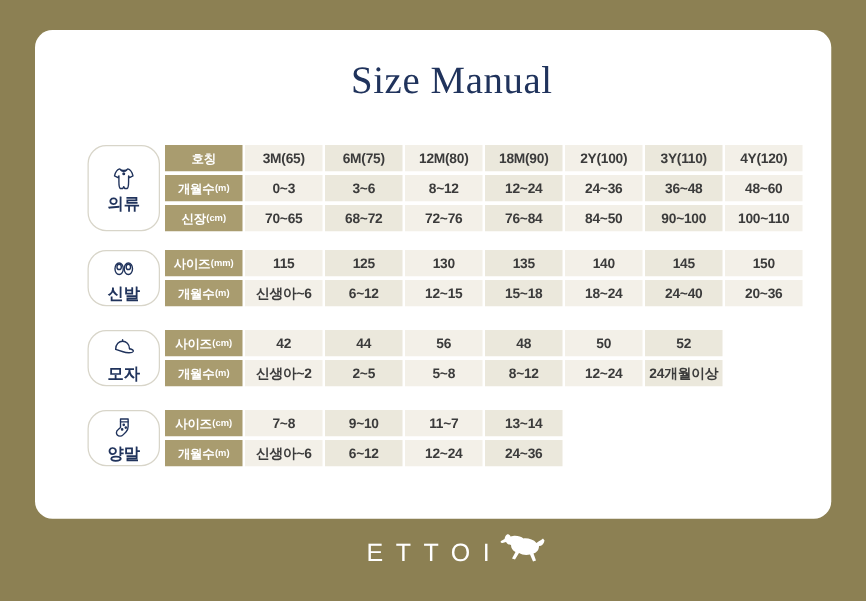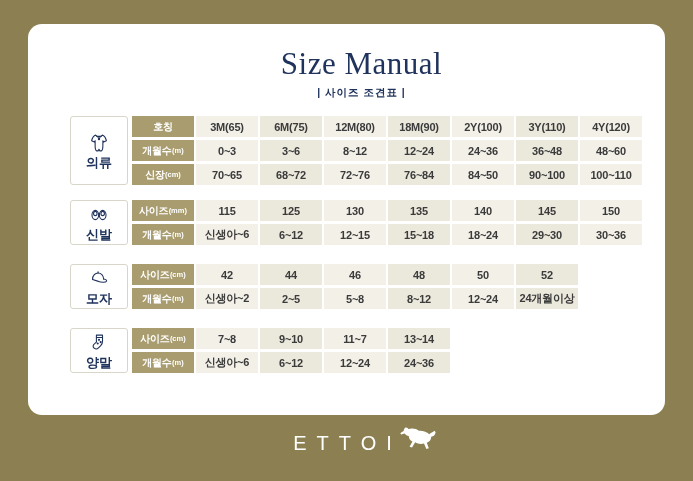--- a/index.html
+++ b/index.html
@@ -24,21 +24,21 @@
     font-size:31px;color:var(--navy);letter-spacing:0.5px;
   }
   .subtitle{
     margin-top:4px;text-align:center;font-size:10.5px;
     color:var(--navy);letter-spacing:1px;font-weight:bold;
   }
   .tables{position:absolute;left:42px;top:92px;}
   .size-table{display:flex;align-items:stretch;margin-bottom:15px;}
   .size-table:nth-child(n+2){margin-bottom:19px;}
   .icon-box{
-    width:58px;border:1px solid var(--boxborder);border-radius:3px;
+    width:58px;border:1px solid var(--boxborder);border-radius:15px;
     background:#fff;display:flex;flex-direction:column;align-items:center;
     justify-content:center;margin-right:4px;gap:1px;flex:none;
   }
   .cat-icon{line-height:0;}
   .cat-icon svg{width:24px;height:24px;display:block;stroke:var(--navy);fill:none;stroke-width:1.2;stroke-linecap:round;stroke-linejoin:round;}
   .cat-label{font-size:13px;font-weight:bold;color:var(--navy);line-height:1.1;}
   .row{display:flex;}
   .row + .row{margin-top:3px;}
   .hcell{
     width:62px;height:21px;background:var(--hdr);color:#fff;
@@ -60,21 +60,20 @@
     vertical-align:middle;
   }
   .horse{display:inline-block;vertical-align:middle;line-height:0;margin-left:-4px;position:relative;top:-4px;}
   .horse svg{width:40px;height:29px;}
 </style>
 </head>
 <body>
 
 <div class="card">
   <h1 class="title">Size Manual</h1>
-  <div class="subtitle">| 사이즈 조견표 |</div>
   <div class="tables">
       <div class="size-table">
         <div class="icon-box">
           <div class="cat-icon">
             <svg viewBox="0 0 26 26">
               <path d="M9.5 4.5 C7.5 5 6 6.2 5 10.5 L8 12 L8.8 10.5 L8.8 15.5 C8.8 18.5 9.3 21 10.2 21.5 L12.2 21.5 L13 19.8 L13.8 21.5 L15.8 21.5 C16.7 21 17.2 18.5 17.2 15.5 L17.2 10.5 L18 12 L21 10.5 C20 6.2 18.5 5 16.5 4.5 C15.5 6.3 10.5 6.3 9.5 4.5 Z"></path>
               <path d="M10.6 5.6 C11.5 7 14.5 7 15.4 5.6"></path>
               <circle cx="13" cy="8.6" r="0.7"></circle>
             </svg>
           </div>
@@ -150,22 +149,22 @@
           <div class="row">
             <div class="hcell">
               <span class="hlabel">개월수</span>
               <span class="hunit">(m)</span>
             </div>
             <div class="cell">신생아~6</div>
             <div class="cell alt">6~12</div>
             <div class="cell">12~15</div>
             <div class="cell alt">15~18</div>
             <div class="cell">18~24</div>
-            <div class="cell alt">29~30</div>
-            <div class="cell">30~36</div>
+            <div class="cell alt">24~40</div>
+            <div class="cell">20~36</div>
           </div>
         </div>
       </div>
       <div class="size-table">
         <div class="icon-box">
           <div class="cat-icon">
             <svg viewBox="0 0 26 26">
               <path d="M6 13.5 C6 9 9 6.5 12 6.5 C15 6.5 18 9 18 13"></path>
               <path d="M12 6.5 L12 5.2"></path>
               <path d="M18 13 C20.5 13.5 21.6 14.4 21.2 15.4 C20.3 17 15 16.6 12.4 15.6 L6 13.5"></path>
@@ -174,21 +173,21 @@
           <div class="cat-label">모자</div>
         </div>
         <div>
           <div class="row">
             <div class="hcell">
               <span class="hlabel">사이즈</span>
               <span class="hunit">(cm)</span>
             </div>
             <div class="cell">42</div>
             <div class="cell alt">44</div>
-            <div class="cell">46</div>
+            <div class="cell">56</div>
             <div class="cell alt">48</div>
             <div class="cell">50</div>
             <div class="cell alt">52</div>
           </div>
           <div class="row">
             <div class="hcell">
               <span class="hlabel">개월수</span>
               <span class="hunit">(m)</span>
             </div>
             <div class="cell">신생아~2</div>

